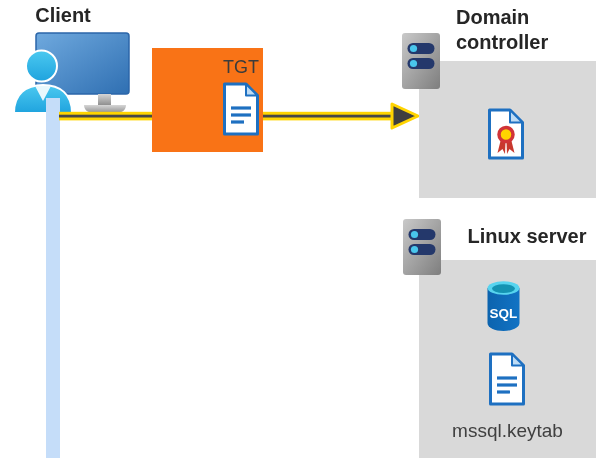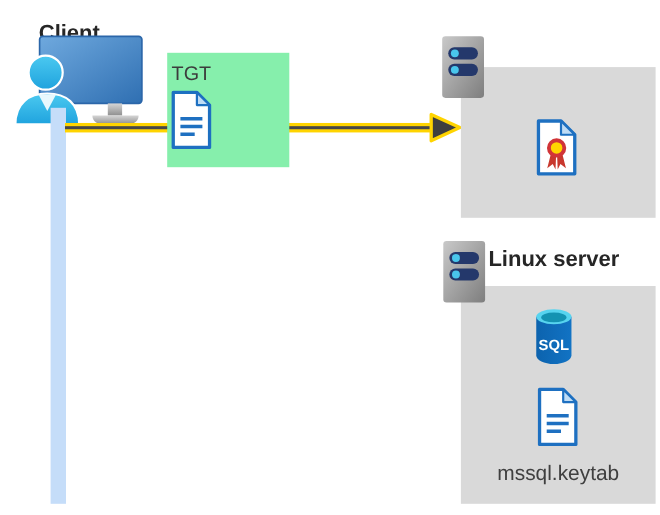--- a/index.html
+++ b/index.html
@@ -2,39 +2,39 @@
 <html><head>
 <meta charset="utf-8">
 <style>
   html,body{margin:0;padding:0;background:#fff;}
   .canvas{
     position:relative;width:600px;height:468px;background:#ffffff;overflow:hidden;
     font-family:"Liberation Sans","DejaVu Sans",sans-serif;
   }
   .abs{position:absolute;}
   .heading{font-weight:bold;font-size:20px;line-height:25px;color:#262626;}
-  .client-label{left:13px;top:3px;width:100px;text-align:center;margin-top:15px;}
+  .client-label{left:13px;top:3px;width:100px;text-align:center;}
   .client-icon{left:12px;top:30px;width:120px;height:85px;}
   .vline{left:46px;top:98px;width:14px;height:360px;background:#C5DDF9;}
   .arrow-svg{left:59px;top:101px;width:362px;height:30px;}
   .ticket-box{
-    left:152px;top:48px;width:111px;height:104px;background:#86efac;
-    display:flex;justify-content:space-between;gap:6px;padding-top:6px;box-sizing:border-box;
+    left:152px;top:48px;width:111px;height:104px;background:#f97316;
+    display:flex;justify-content:flex-end;gap:6px;padding-top:6px;box-sizing:border-box;
   }
   .ticket-col{width:44px;display:flex;flex-direction:column;align-items:center;}
   .ticket-label{font-size:18px;line-height:26px;color:#3C3C3C;margin-bottom:2px;}
   .ticket-col svg{width:40px;height:54px;}
   .panel{background:#D9D9D9;}
   .dc-box{left:419px;top:61px;width:177px;height:137px;}
   .dc-server{left:401px;top:32px;width:40px;height:58px;}
   .dc-label{left:456px;top:5px;width:130px;}
   .cert-icon{left:486px;top:108px;width:40px;height:52px;}
   .lx-box{left:419px;top:260px;width:177px;height:198px;}
   .lx-server{left:402px;top:218px;width:40px;height:58px;}
-  .lx-label{left:444px;top:224px;width:142px;white-space:nowrap;}
+  .lx-label{left:456px;top:224px;width:142px;white-space:nowrap;text-align:center;}
   .sql-icon{left:486px;top:280px;width:35px;height:52px;}
   .keytab-doc{left:487px;top:351px;width:40px;height:56px;}
   .keytab-label{left:420px;top:420px;width:175px;text-align:center;
     font-size:19px;color:#404040;}
   .defs-holder{position:absolute;width:0;height:0;overflow:hidden;}
 </style>
 </head>
 <body>
 
 <div class="canvas">
@@ -107,20 +107,21 @@
       <svg viewBox="0 0 40 54">
           <use href="#doc-icon"></use>
         </svg>
     </div>
   </div>
 
   <div class="abs panel dc-box"></div>
   <svg class="abs dc-server" viewBox="0 0 40 58">
       <use href="#server-icon"></use>
     </svg>
+  <div class="abs heading dc-label">Domain controller</div>
   <svg class="abs cert-icon" viewBox="0 0 40 52">
     <path d="M3.5 2 H24 L36.5 14.5 V50 H3.5 Z" fill="#ffffff" stroke="#1E70C1" stroke-width="3" stroke-linejoin="round"></path>
     <path d="M24 2 V14.5 H36.5 Z" fill="#BFDCF5" stroke="#1E70C1" stroke-width="2" stroke-linejoin="round"></path>
     <path d="M15 31 L11.5 45 L16.5 41 L19 46 L19.5 34 Z" fill="#C8382E"></path>
     <path d="M25 31 L28.5 45 L23.5 41 L21 46 L20.5 34 Z" fill="#C8382E"></path>
     <circle cx="20" cy="26.5" r="7" fill="#FFD400" stroke="#D13438" stroke-width="3.5"></circle>
   </svg>
 
   <div class="abs panel lx-box"></div>
   <svg class="abs lx-server" viewBox="0 0 40 58">

